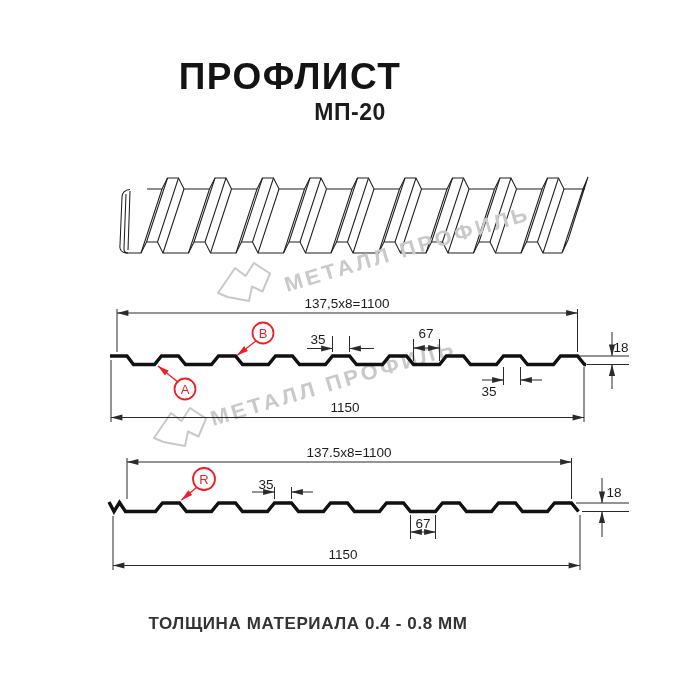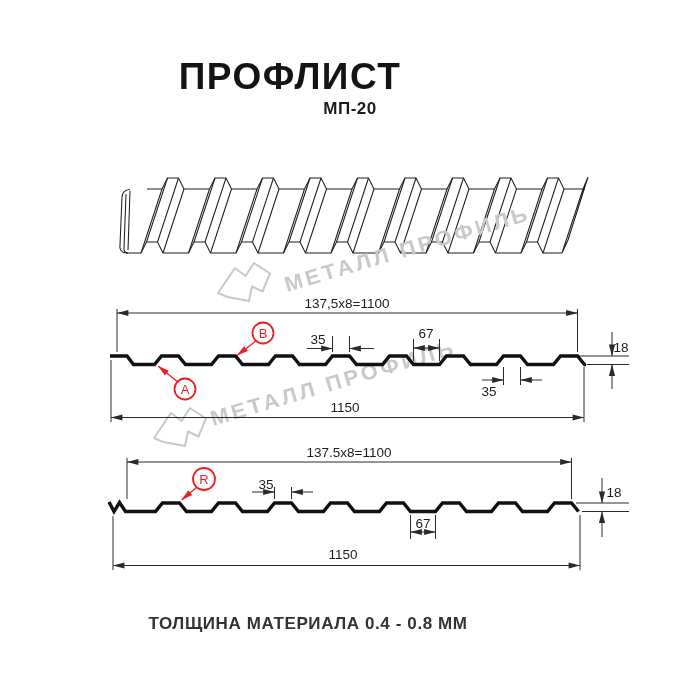--- a/index.html
+++ b/index.html
@@ -1,21 +1,21 @@
 <!DOCTYPE html>
 <html style="--red: #ee1f24; --wm: #c9c9c9;"><head>
 <meta charset="utf-8">
 <style>
   html,body{margin:0;padding:0;background:#ffffff;}
   body{width:700px;height:700px;position:relative;overflow:hidden;
        font-family:"Liberation Sans","DejaVu Sans",sans-serif;}
   .title{position:absolute;top:56px;left:0;width:580px;text-align:center;
          font-size:37px;font-weight:800;letter-spacing:1.5px;color:#141414;}
   .subtitle{position:absolute;top:99px;left:0;width:700px;text-align:center;
-         font-size:17px;font-weight:600;letter-spacing:.5px;color:#1c1c1c;}
+         font-size:23px;font-weight:600;letter-spacing:.5px;color:#1c1c1c;}
   .footer-note{position:absolute;top:614px;left:0;width:616px;text-align:center;
          font-size:17px;font-weight:600;letter-spacing:.6px;color:#333333;}
   svg{position:absolute;top:0;left:0;}
   .dimline{stroke:#2a2a2a;stroke-width:1;fill:none;}
   .profile{stroke:#111111;stroke-width:3.4;fill:none;stroke-linejoin:miter;}
   .sheet{stroke:#1f1f1f;stroke-width:1.05;fill:none;}
   .dimtxt{font-size:13.5px;fill:#1c1c1c;text-anchor:middle;}
   .wm{fill:var(--wm,#c9c9c9);font-weight:700;font-size:21px;letter-spacing:3px;}
   .wmlogo{stroke:var(--wm,#c9c9c9);stroke-width:2;fill:none;stroke-linejoin:round;}
   .redline{stroke:var(--red,#ee1f24);stroke-width:1.3;fill:none;}

